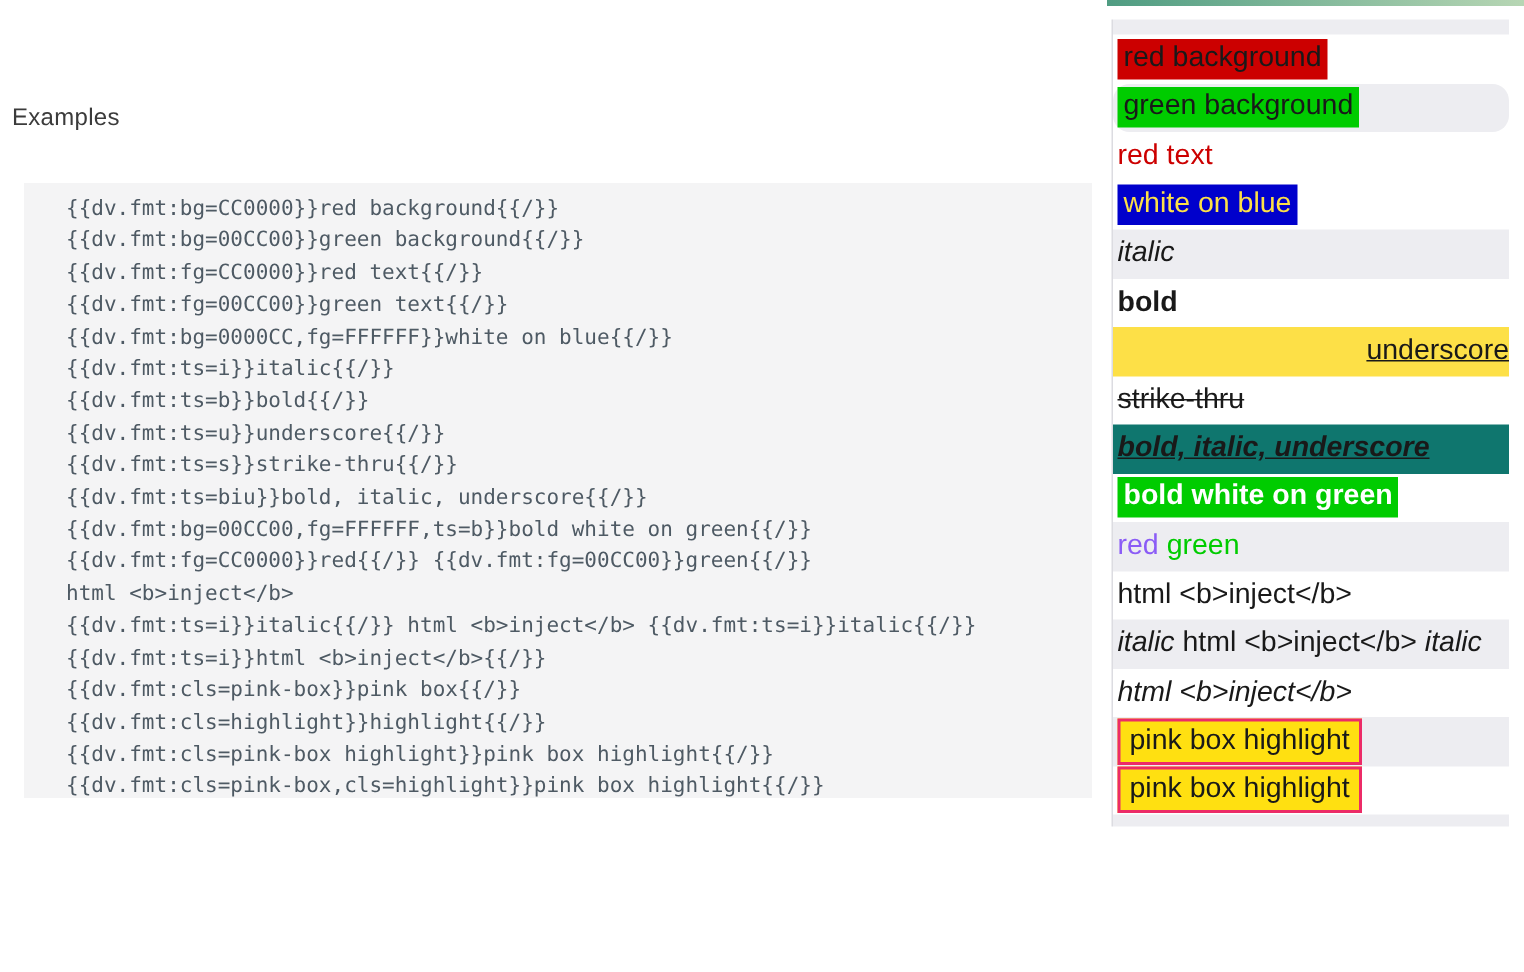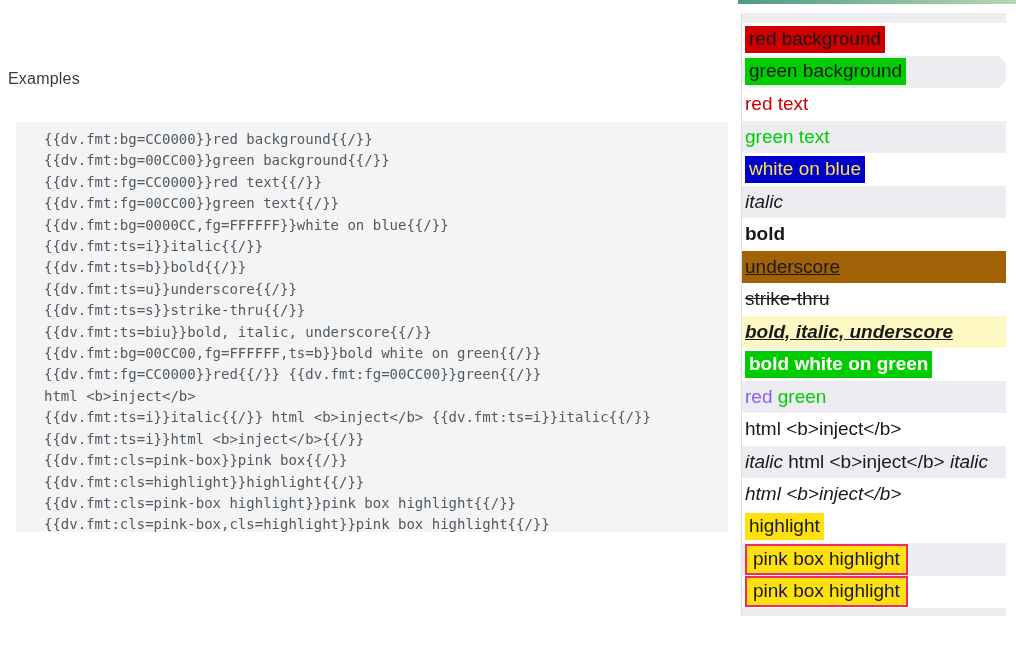--- a/index.html
+++ b/index.html
@@ -103,39 +103,36 @@
 
     <div class="row">
         <span class="seg chip" style="background: rgb(204, 0, 0);">red background</span>
       </div>
       <div class="row" style="background: rgb(237, 237, 241); border-radius: 11px;">
         <span class="seg chip" style="background: rgb(0, 204, 0);">green background</span>
       </div>
       <div class="row">
         <span class="seg" style="color: rgb(204, 0, 0);">red text</span>
       </div>
-      <div class="row" style="background: rgb(237, 237, 241);">
-        <span class="seg" style="color: rgb(0, 204, 0);">green text</span>
-      </div>
       <div class="row">
         <span class="seg chip" style="background: rgb(0, 0, 204); color: #fde047;">white on blue</span>
       </div>
       <div class="row" style="background: rgb(237, 237, 241);">
         <span class="seg" style="font-style: italic;">italic</span>
       </div>
       <div class="row">
         <span class="seg" style="font-weight: bold;">bold</span>
       </div>
-      <div class="row" style="background: #a16207;">
+      <div class="row" style="background: #fde047; justify-content: flex-end;">
         <span class="seg" style="text-decoration: underline;">underscore</span>
       </div>
       <div class="row">
         <span class="seg" style="text-decoration: line-through;">strike-thru</span>
       </div>
-      <div class="row" style="background: #fef9c3;">
+      <div class="row" style="background: #0f766e;">
         <span class="seg" style="font-weight: bold; font-style: italic; text-decoration: underline;">bold, italic, underscore</span>
       </div>
       <div class="row">
         <span class="seg chip" style="background: rgb(0, 204, 0); color: rgb(255, 255, 255); font-weight: bold;">bold white on green</span>
       </div>
       <div class="row" style="background: rgb(237, 237, 241);">
         <span class="seg" style="color: #8b5cf6;">red</span>
         <span class="seg"> </span>
         <span class="seg" style="color: rgb(0, 204, 0);">green</span>
       </div>
@@ -143,23 +140,20 @@
         <span class="seg">html &lt;b&gt;inject&lt;/b&gt;</span>
       </div>
       <div class="row" style="background: rgb(237, 237, 241);">
         <span class="seg" style="font-style: italic;">italic</span>
         <span class="seg"> html &lt;b&gt;inject&lt;/b&gt; </span>
         <span class="seg" style="font-style: italic;">italic</span>
       </div>
       <div class="row">
         <span class="seg" style="font-style: italic;">html &lt;b&gt;inject&lt;/b&gt;</span>
       </div>
-      <div class="row">
-        <span class="seg chip" style="background: rgb(255, 224, 17);">highlight</span>
-      </div>
       <div class="row" style="background: rgb(237, 237, 241);">
         <span class="seg chip boxed" style="background: rgb(255, 224, 17); border: 2px solid rgb(236, 43, 103);">pink box highlight</span>
       </div>
       <div class="row">
         <span class="seg chip boxed" style="background: rgb(255, 224, 17); border: 2px solid rgb(236, 43, 103);">pink box highlight</span>
       </div>
       <div class="sliver-bottom" id="sliver-bottom" style="background: rgb(237, 237, 241);"></div>
   </div>
 </div>
 

